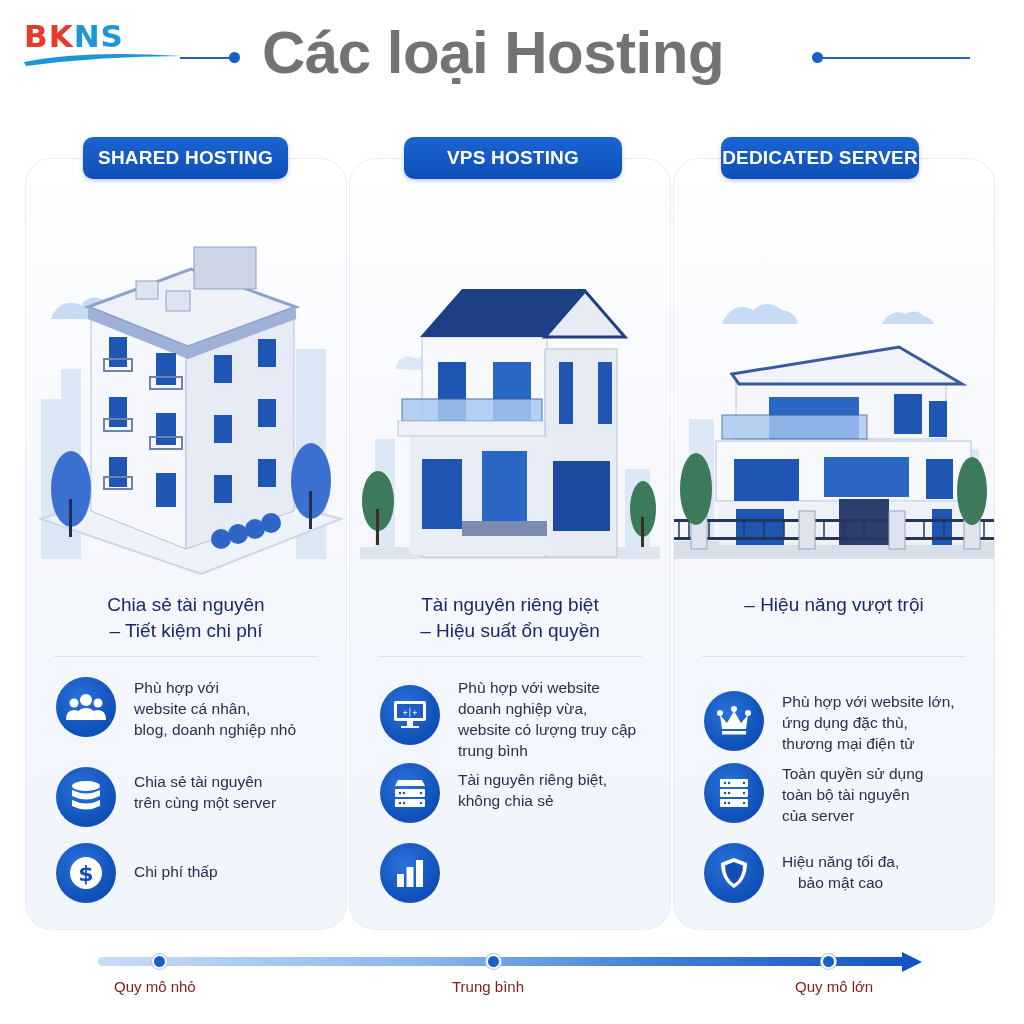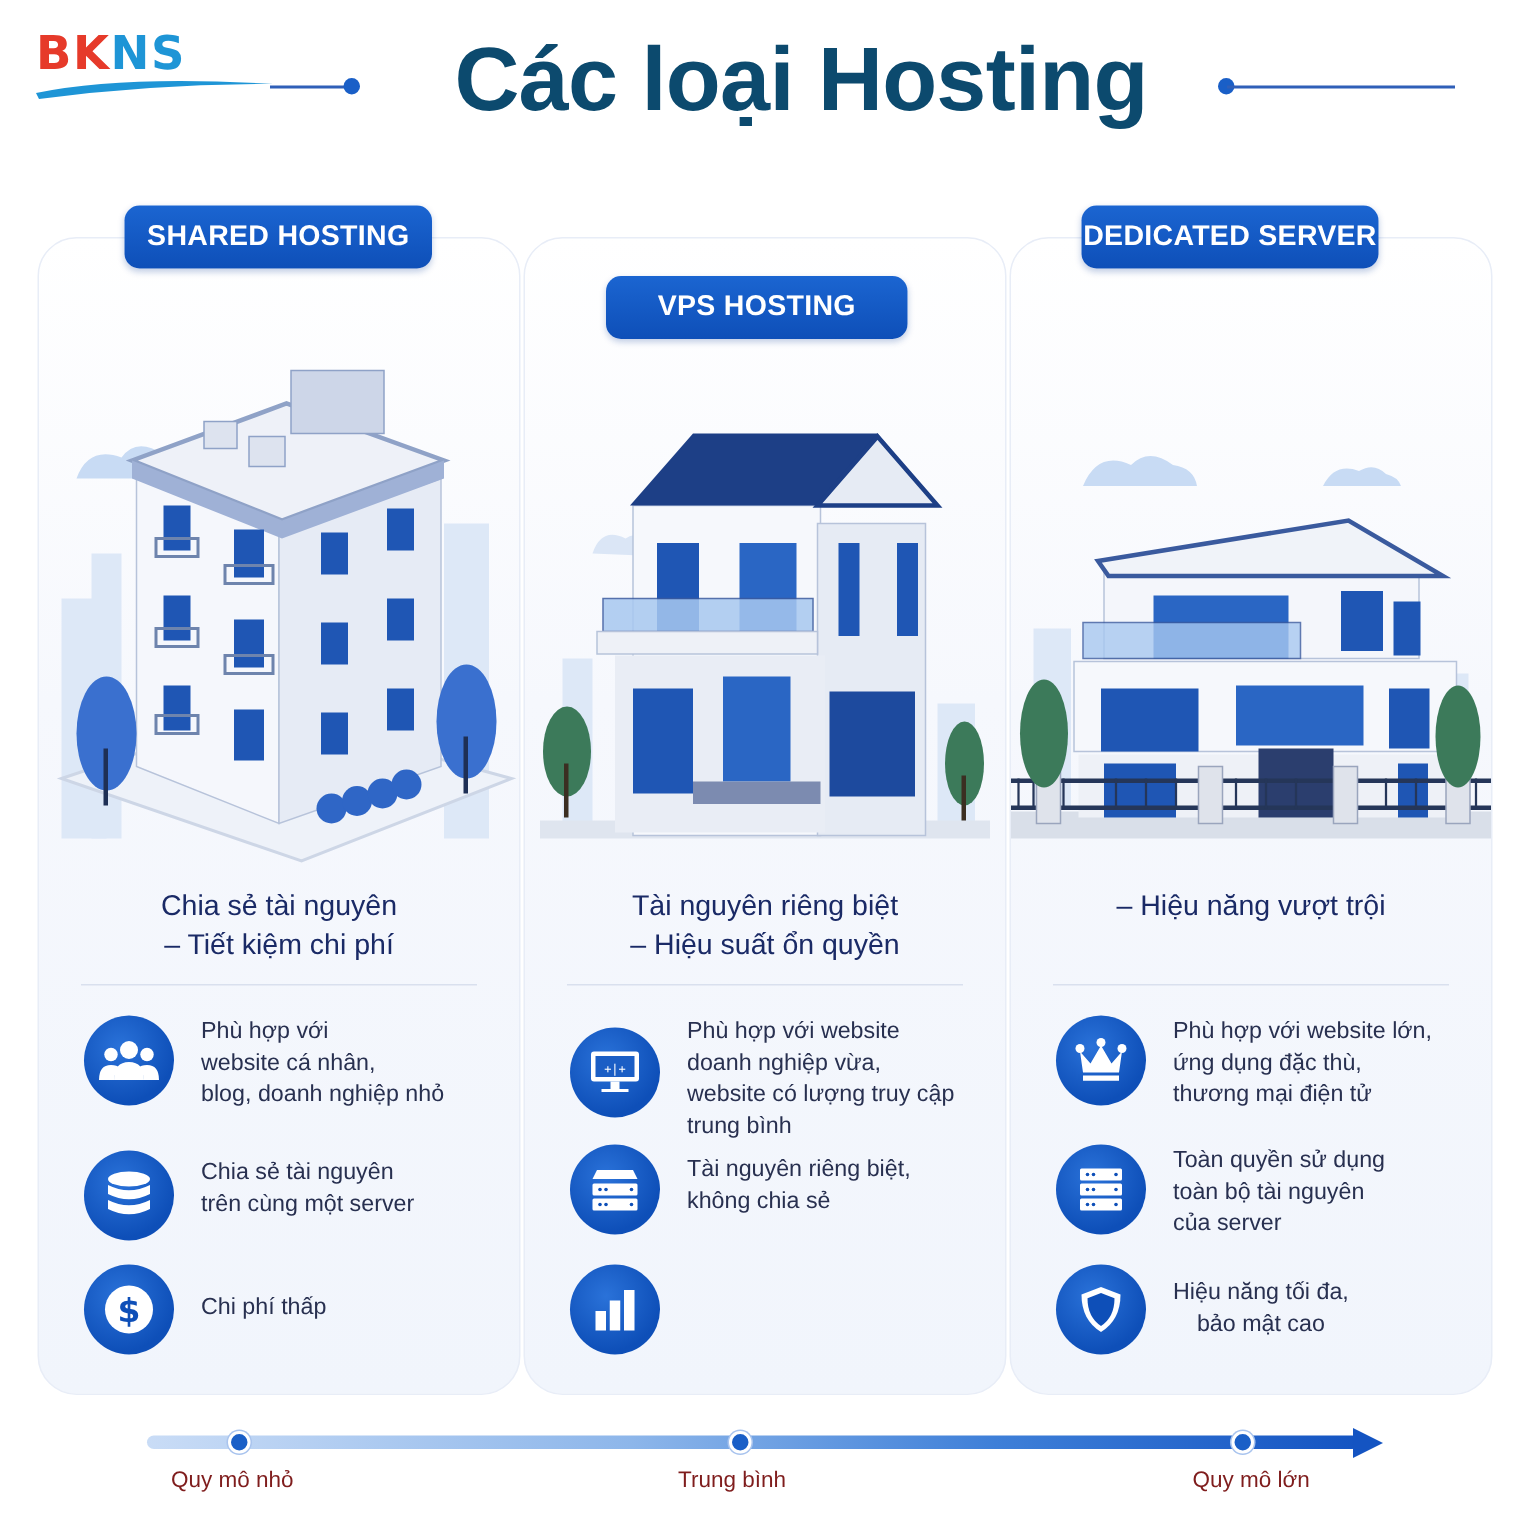--- a/index.html
+++ b/index.html
@@ -7,32 +7,32 @@
     body { font-family: "Liberation Sans", "DejaVu Sans", sans-serif; position: relative; color: #1c2240; }
 
     .header { position: absolute; left: 0; top: 0; width: 1024px; height: 110px; padding-left: 28px; }
     .logo { position: absolute; left: 22px; top: 18px; width: 160px; height: 50px; }
     .logo-text { font-family: "DejaVu Sans", sans-serif; font-weight: 900; font-size: 31px; letter-spacing: 1px; line-height: 36px; position: absolute; top: 0; left: 2px; }
     .logo-text .red { color: #e63a2a; }
     .logo-text .blue { color: #1e95d6; }
     .logo-swoosh { position: absolute; left: 0; top: 30px; }
     .title-line-left { position: absolute; left: 180px; top: 57px; width: 55px; height: 2px; background: #2f5fb8; }
     .title-dot-left { position: absolute; left: 229px; top: 52px; width: 11px; height: 11px; border-radius: 50%; background: #1a5fc7; }
-    .title { position: absolute; left: 262px; top: 18px; font-size: 60px; font-weight: 700; color: #0c4a6e; letter-spacing: -0.5px; line-height: 70px; margin-left: 41px; }
+    .title { position: absolute; left: 262px; top: 18px; font-size: 60px; font-weight: 700; color: #737373; letter-spacing: -0.5px; line-height: 70px; }
     .title-dot-right { position: absolute; left: 812px; top: 52px; width: 11px; height: 11px; border-radius: 50%; background: #1a5fc7; }
     .title-line-right { position: absolute; left: 818px; top: 57px; width: 152px; height: 2px; background: #2f5fb8; }
 
     .card { position: absolute; top: 158px; width: 322px; height: 772px; background: linear-gradient(180deg, #ffffff 0%, #f6f8fd 40%, #f1f5fc 100%); border: 1px solid #e8edf7; border-radius: 26px; }
     .card.c1 { left: 25px; }
     .card.c2 { left: 349px; }
     .card.c3 { left: 673px; }
 
     .pill { position: absolute; top: 137px; height: 42px; border-radius: 10px; background: linear-gradient(180deg, #1b65d1 0%, #0e4fb8 100%); color: #fff; font-weight: 700; font-size: 19px; display: flex; align-items: center; justify-content: center; letter-spacing: 0.2px; box-shadow: 0 2px 4px rgba(10,60,150,0.25); z-index: 5; }
     .pill.p1 { left: 83px; width: 205px; }
-    .pill.p2 { left: 404px; width: 201px; margin-top: 47px; }
+    .pill.p2 { left: 404px; width: 218px; }
     .pill.p3 { left: 721px; width: 198px; }
 
     .illus { position: absolute; left: 0; top: 60px; width: 320px; height: 360px; }
 
     .tagline { position: absolute; left: 0; top: 433px; width: 100%; text-align: center; font-size: 19px; line-height: 26px; color: #1a2a66; font-weight: 500; }
     .divider { position: absolute; left: 28px; right: 28px; top: 497px; height: 1px; background: #d9e0ee; }
 
     .feature { position: absolute; left: 30px; width: 280px; display: flex; align-items: flex-start; }
     .feat-icon { width: 60px; height: 60px; border-radius: 50%; background: radial-gradient(circle at 40% 35%, #2a72d9 0%, #0e4fb8 70%); flex: none; display: flex; align-items: center; justify-content: center; }
     .feat-text { margin-left: 18px; font-size: 15.5px; line-height: 21px; color: #283050; }
@@ -314,21 +314,21 @@
 
     <ellipse cx="22" cy="270" rx="16" ry="36" fill="#3c7a5a"></ellipse>
     <ellipse cx="298" cy="272" rx="15" ry="34" fill="#3c7a5a"></ellipse>
   </svg>
 
   <div class="tagline">
     <div>– Hiệu năng vượt trội</div>
   </div>
   <div class="divider"></div>
 
-  <div class="feature" style="top:518px;">
+  <div class="feature" style="top:532px;">
     <div class="feat-icon">
       <svg width="36" height="32" viewBox="0 0 36 32">
           <circle cx="4" cy="8" r="3" fill="#fff"></circle>
           <circle cx="18" cy="4" r="3" fill="#fff"></circle>
           <circle cx="32" cy="8" r="3" fill="#fff"></circle>
           <path d="M4 10 L11 18 L18 6 L25 18 L32 10 L30 24 L6 24 Z" fill="#fff"></path>
           <rect x="6" y="26" width="24" height="3.5" fill="#fff"></rect>
         </svg>
     </div>
     <div class="feat-text">

